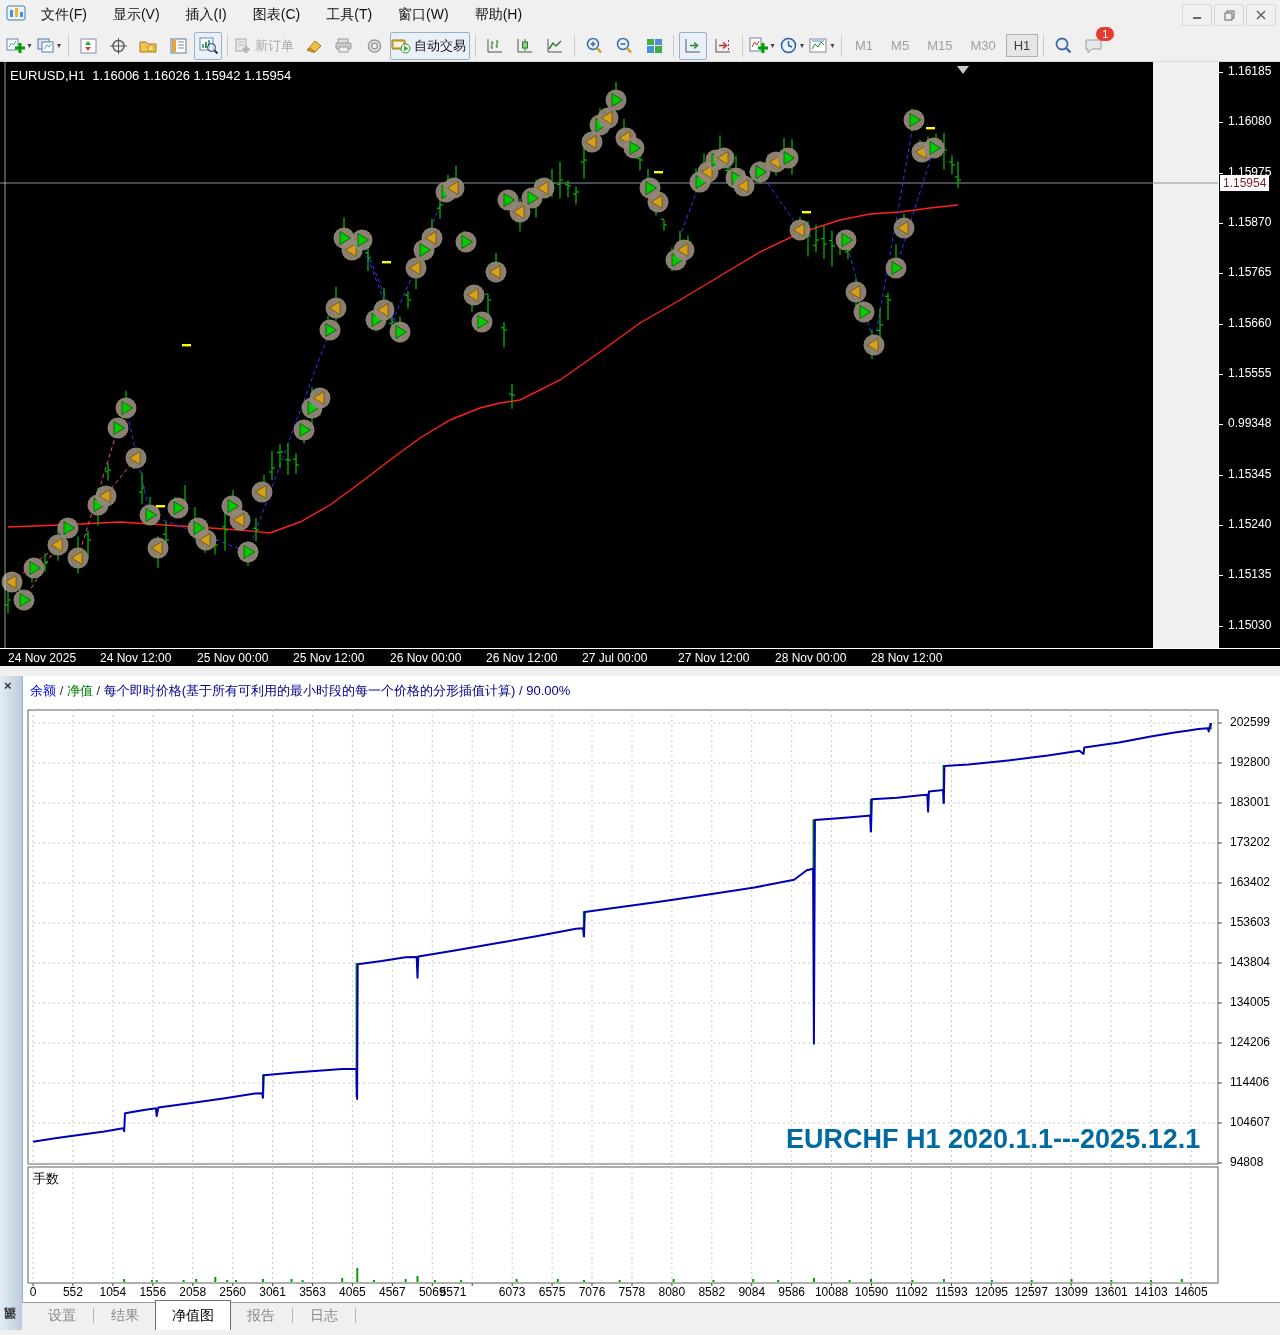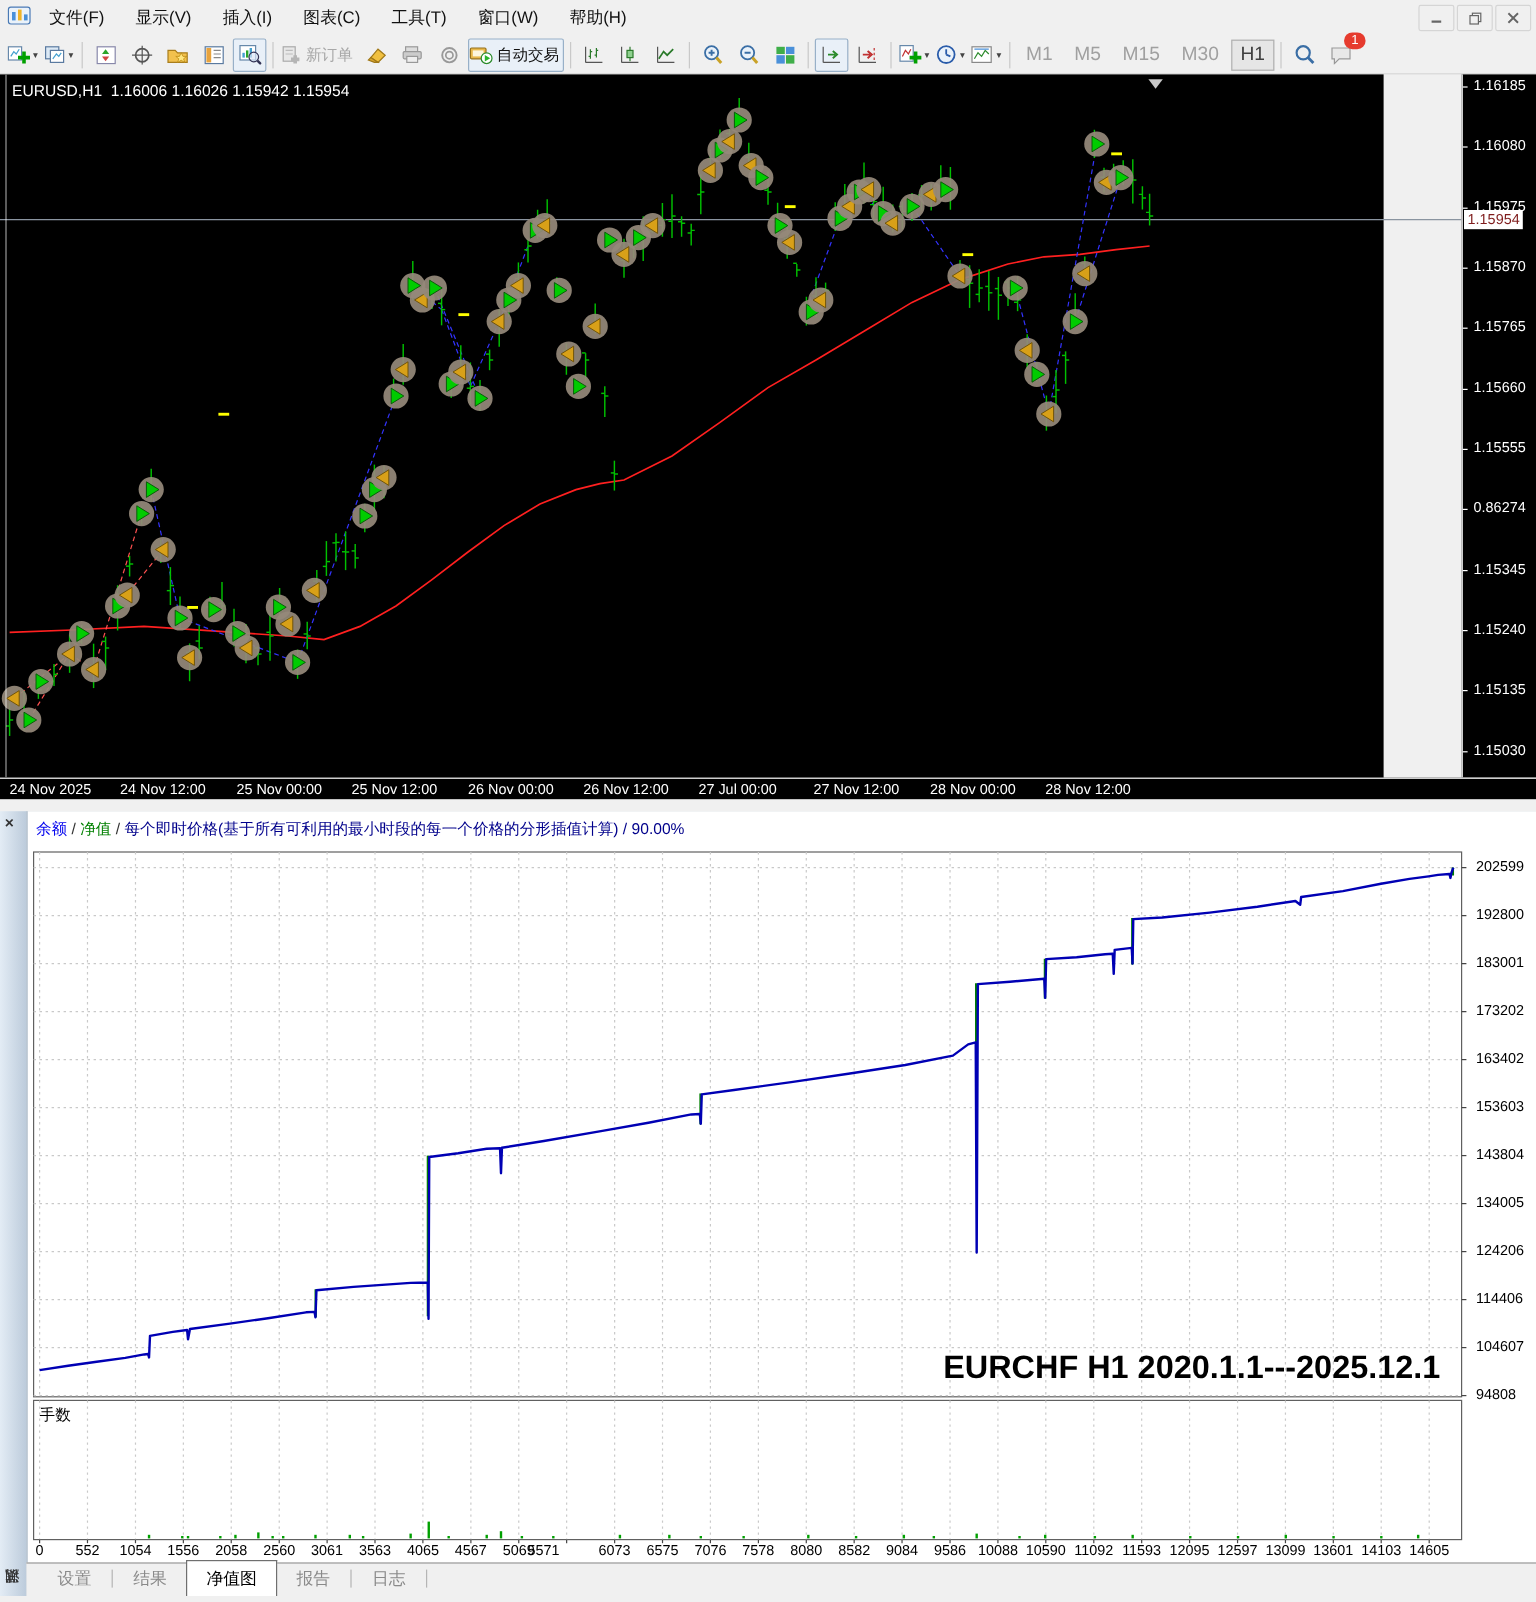--- a/index.html
+++ b/index.html
@@ -11,21 +11,21 @@
   #wincontrols{position:absolute;right:4px;top:4px;display:flex;gap:2px;}
   .winbtn{width:28px;height:20px;display:flex;align-items:center;justify-content:center;background:#f0f0f0;border:1px solid #d5d5d5;border-radius:2px;}
   
   #toolbar{position:absolute;left:0;top:30px;width:1280px;height:32px;background:#f0f0f0;border-bottom:1px solid #d8d8d8;display:flex;align-items:center;padding-left:4px;box-sizing:border-box;}
   .tbtn{display:inline-flex;align-items:center;justify-content:center;height:26px;min-width:26px;margin:0 1px;border:1px solid transparent;border-radius:2px;background:transparent;}
   .tbtn.pressed{background:#e9f0f8;border-color:#98b0c8;}
   .tbtn .lbl{font-size:13px;color:#111;margin:0 3px;}
   .tbtn.disabled .lbl{color:#a8a8a8;}
   .caret{font-size:8px;color:#444;margin-left:2px;}
   .tsep{width:1px;height:22px;background:#c9c9c9;margin:0 4px;flex:none;}
-  .tf{font-size:16px;color:#a0a0a0;padding:3px 7px;margin:0 1px;border:1px solid transparent;}
+  .tf{font-size:13px;color:#a0a0a0;padding:3px 7px;margin:0 1px;border:1px solid transparent;}
   .tf.active{color:#404040;background:#e6e6e6;border-color:#b0b0b0;}
   #notifbadge{position:absolute;top:-6px;right:-8px;background:#e63b2e;color:#fff;font-size:11px;border-radius:8px;min-width:14px;height:14px;line-height:14px;text-align:center;padding:0 2px;}
   
   #chartwrap{position:absolute;left:0;top:62px;width:1153px;height:604px;background:#000;}
   #priceSvg{position:absolute;left:0;top:0;}
   #symline{position:absolute;left:10px;top:6px;color:#fff;font-size:13px;white-space:pre;}
   #priceaxis{position:absolute;left:1218px;top:0;width:62px;height:586px;background:#000;border-left:1px solid #fff;}
   .palab{position:absolute;left:9px;color:#fff;font-size:12px;}
   .patick{position:absolute;left:0;width:4px;height:1px;background:#fff;}
   #curprice{position:absolute;left:1px;background:#fff;color:#7f1d1d;font-size:12px;padding:0 3px;line-height:16px;}
@@ -39,21 +39,21 @@
   #tclose{position:absolute;left:4px;top:2px;font-size:13px;font-weight:bold;color:#333;}
   #tvert{position:absolute;left:2px;bottom:6px;writing-mode:vertical-rl;transform:rotate(180deg);font-size:12px;color:#333;}
   #eqlegend{position:absolute;left:30px;top:6px;font-size:13px;white-space:pre;}
   #eqlegend .bal{color:#0000ee;} #eqlegend .sep{color:#333;} #eqlegend .eq{color:#008000;} #eqlegend .meth{color:#00008b;} #eqlegend .qual{color:#00008b;}
   #eqSvg{position:absolute;left:0;top:0;}
   .eylab{position:absolute;left:8px;color:#000;font-size:12px;}
   #eqylabels{position:absolute;left:1222px;top:0;width:58px;height:659px;}
   #eqxlabels{position:absolute;left:0;top:609px;width:1280px;height:16px;}
   .exlab{position:absolute;width:56px;text-align:center;color:#000;font-size:12px;}
   #lotslabel{position:absolute;left:33px;top:494px;font-size:13px;color:#000;}
-  #annot{position:absolute;left:786px;top:448px;font-size:27px;font-weight:600;color:#000000;white-space:nowrap;}
+  #annot{position:absolute;left:786px;top:448px;font-size:27px;font-weight:600;color:#0369a1;white-space:nowrap;}
   
   #tabs{position:absolute;left:22px;top:626px;width:1258px;height:28px;background:#f0f0f0;border-top:1px solid #9a9a9a;display:flex;align-items:flex-end;padding-left:10px;box-sizing:border-box;}
   .tab{font-size:14px;color:#8a8a8a;padding:21px 16px 5px;position:relative;}
   .tab.active{color:#000;background:#fff;border:1px solid #6f6f6f;border-bottom:none;top:0px;margin-top:-3px;padding-top:6px;}
   .tabsep{width:1px;height:15px;background:#b5b5b5;margin:0 1px 7px;}
   #statusstrip{position:absolute;left:0;top:654px;width:1280px;height:5px;background:#f0f0f0;}
 </style>
 </head>
 <body>
 
@@ -835,21 +835,21 @@
         <span class="palab" style="top: 103px;">1.15975</span>
         <div class="patick" style="top: 161px;"></div>
         <span class="palab" style="top: 153px;">1.15870</span>
         <div class="patick" style="top: 211px;"></div>
         <span class="palab" style="top: 203px;">1.15765</span>
         <div class="patick" style="top: 262px;"></div>
         <span class="palab" style="top: 254px;">1.15660</span>
         <div class="patick" style="top: 312px;"></div>
         <span class="palab" style="top: 304px;">1.15555</span>
         <div class="patick" style="top: 362px;"></div>
-        <span class="palab" style="top: 354px;">0.86274</span>
+        <span class="palab" style="top: 354px;">0.99348</span>
         <div class="patick" style="top: 413px;"></div>
         <span class="palab" style="top: 405px;">1.15345</span>
         <div class="patick" style="top: 463px;"></div>
         <span class="palab" style="top: 455px;">1.15240</span>
         <div class="patick" style="top: 513px;"></div>
         <span class="palab" style="top: 505px;">1.15135</span>
         <div class="patick" style="top: 564px;"></div>
         <span class="palab" style="top: 556px;">1.15030</span>
         <div id="curprice" style="top: 113px;">1.15954</div>
       </div>

